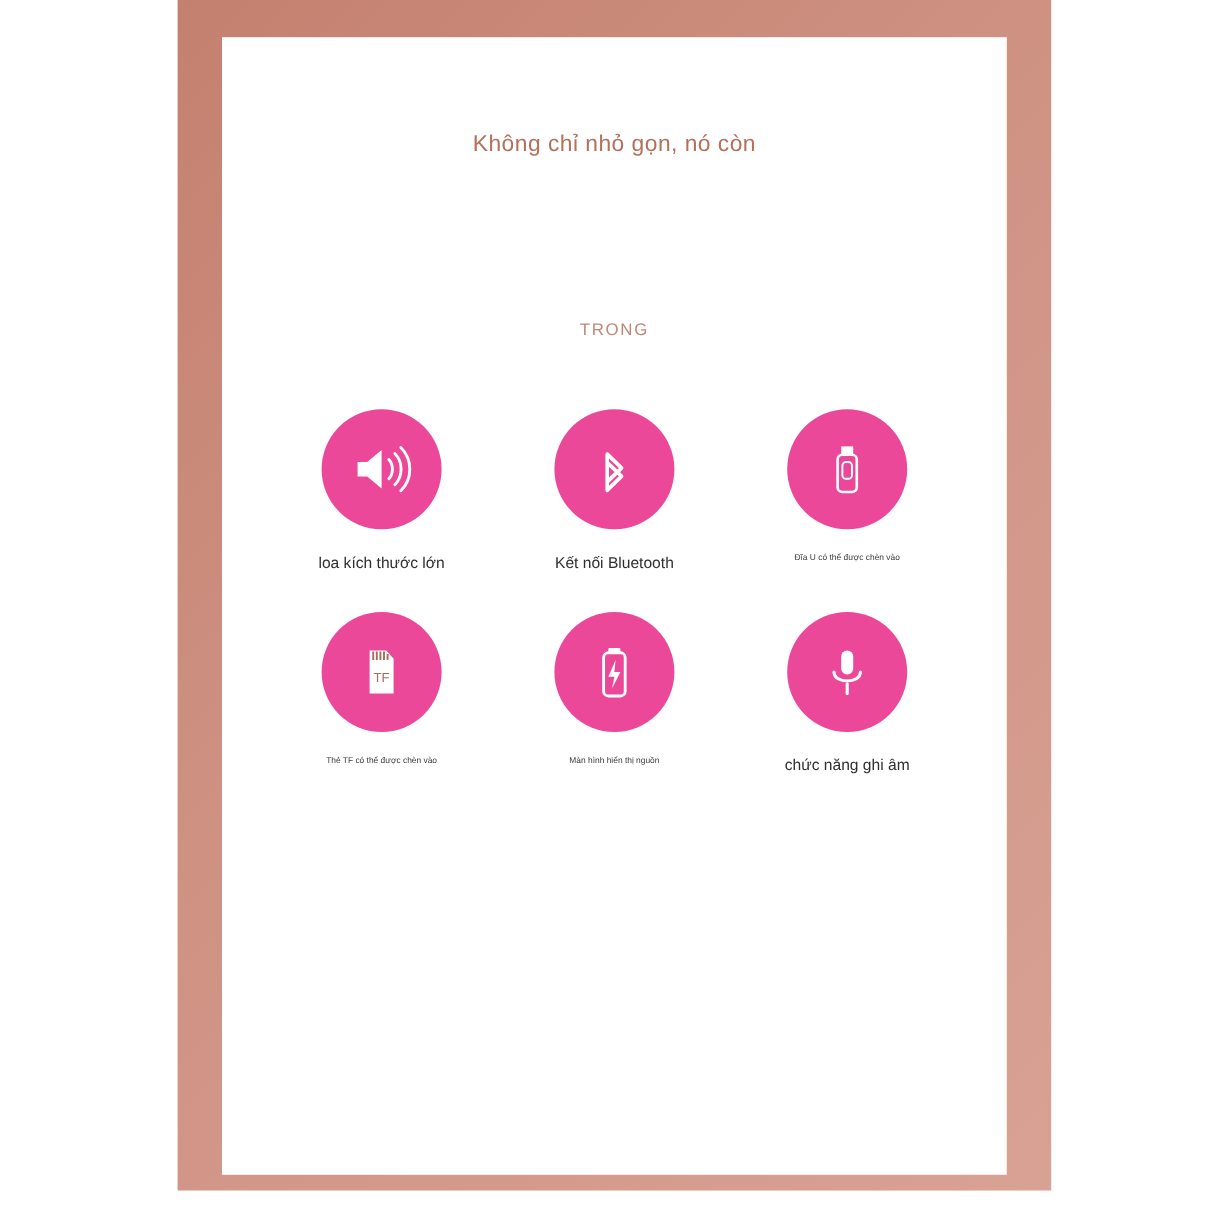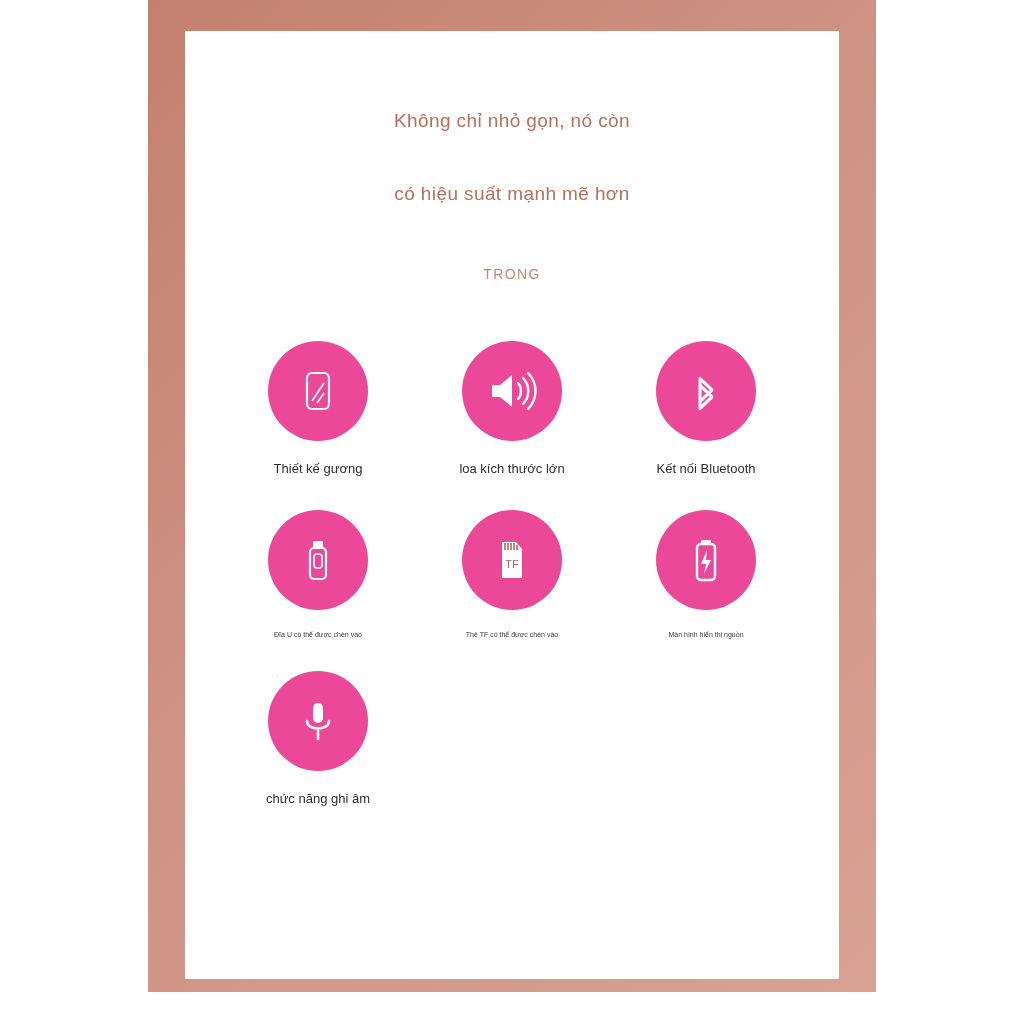--- a/index.html
+++ b/index.html
@@ -103,38 +103,25 @@
 </style>
 </head>
 <body>
 
 <div class="page">
   <div class="frame"></div>
 
   <div class="card">
 
     <div class="headline l1">Không chỉ nhỏ gọn, nó còn</div>
-    <div class="headline l2">có hiệu suất mạnh mẽ hơn</div>
     <div class="subline">TRONG</div>
 
     <div class="grid">
 
 
-      <div class="cell">
-        <div class="circle">
-          <span class="icon">
-            <svg width="56" height="56" viewBox="0 0 56 56">
-              <rect x="17" y="10" width="22" height="36" rx="5" ry="5" fill="none" stroke="#ffffff" stroke-width="2.2"></rect>
-              <path d="M22 38 L34 20" stroke="#ffffff" stroke-width="1.6"></path>
-              <path d="M27 40 L34 30" stroke="#ffffff" stroke-width="1.6"></path>
-            </svg>
-          </span>
-        </div>
-        <div class="cell-label big">Thiết kế gương</div>
-      </div>
 
       <div class="cell">
         <div class="circle">
           <span class="icon">
             <svg width="60" height="56" viewBox="0 0 60 56">
               <path d="M10 22 L18 22 L30 12 L30 44 L18 34 L10 34 Z" fill="#ffffff"></path>
               <path d="M36 20 C40 24, 40 32, 36 36" stroke="#ffffff" stroke-width="2.4" fill="none" stroke-linecap="round"></path>
               <path d="M41 15 C48 22, 48 34, 41 41" stroke="#ffffff" stroke-width="2.4" fill="none" stroke-linecap="round"></path>
               <path d="M46 10 C56 20, 56 36, 46 46" stroke="#ffffff" stroke-width="2.4" fill="none" stroke-linecap="round"></path>
             </svg>

